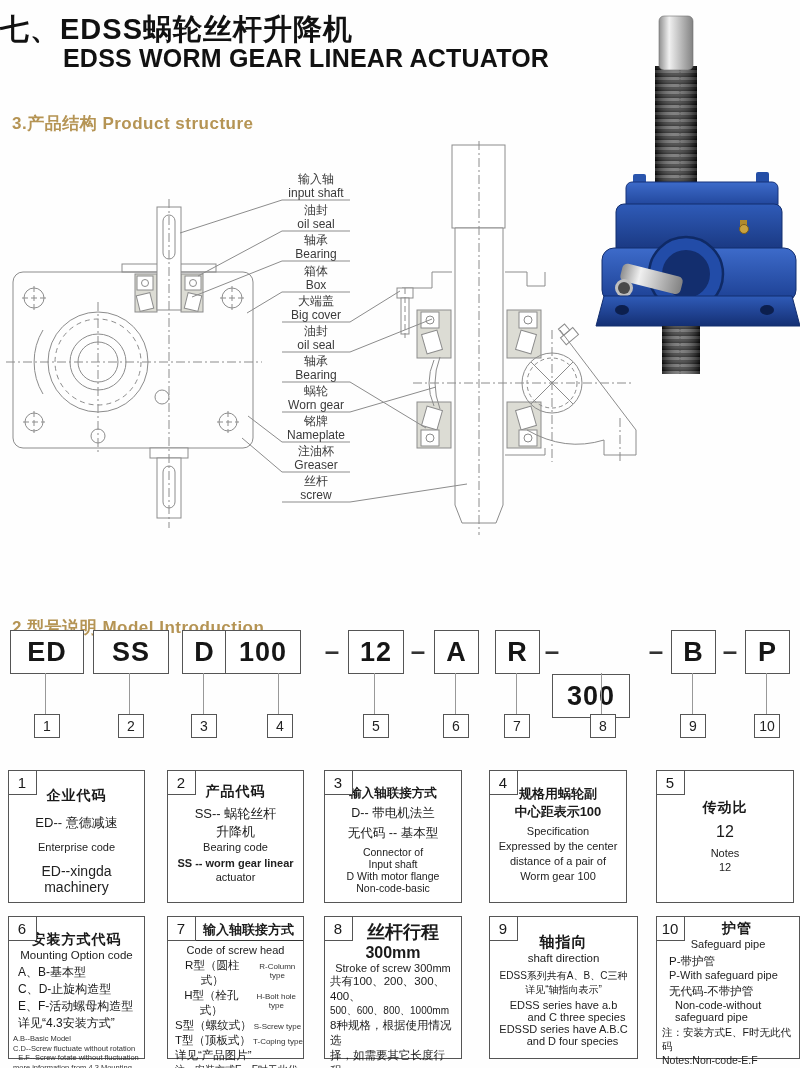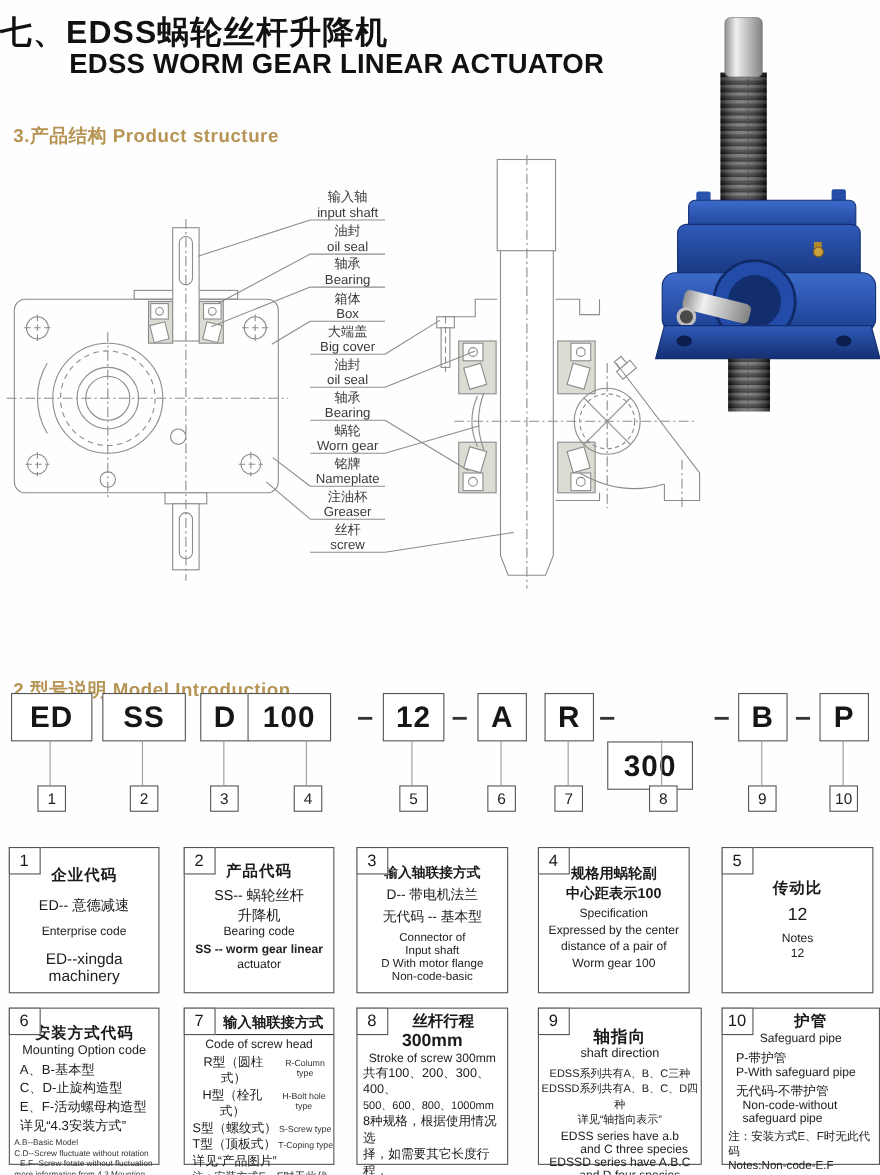--- a/index.html
+++ b/index.html
@@ -369,36 +369,35 @@
       <span class="b7zh">T型（顶板式）</span>
       <span class="b7en">T-Coping type</span>
     </div>
   <div class="zh lft" style="padding-left:7px;font-size:11.5px;">详见“产品图片”</div>
   <div class="zh lft" style="padding-left:7px;font-size:10px;">注：安装方式E、F时无此代码</div>
 
 </div>
 
 <div class="xbox row2" style="left:324px;width:136px;">
   <div class="xnum">8</div>
-  <div style="margin-top:3px;margin-left:20px;font-size:14px;font-weight:bold;">丝杆行程</div>
+  <div style="margin-top:3px;margin-left:20px;font-size:18px;font-weight:bold;">丝杆行程</div>
   <div style="font-size:16px;font-weight:bold;">300mm</div>
   <div class="en">Stroke of screw 300mm</div>
   <div class="zh lft" style="padding-left:5px;font-size:11.5px;">共有100、200、300、400、</div>
   <div class="zh lft" style="padding-left:5px;font-size:10px;">500、600、800、1000mm</div>
   <div class="zh lft" style="padding-left:5px;font-size:11.5px;">8种规格，根据使用情况选</div>
   <div class="zh lft" style="padding-left:5px;font-size:11.5px;">择，如需要其它长度行程，</div>
 
 </div>
 
 <div class="xbox row2" style="left:489px;width:147px;">
   <div class="xnum">9</div>
   <div class="zht" style="margin-top:16px;font-size:15px;">轴指向</div>
   <div class="en" style="font-size:11.5px;">shaft direction</div>
   <div class="zh" style="margin-top:5px;font-size:10px;">EDSS系列共有A、B、C三种</div>
-  <div class="zh" style="font-size:10px;">EDSSD系列共有A、B、C、D四种</div>
   <div class="zh" style="font-size:10px;">详见“轴指向表示”</div>
   <div class="en" style="margin-top:2px;">EDSS series have a.b</div>
   <div class="en" style="padding-left:26px;">and C three species</div>
   <div class="en">EDSSD series have A.B.C</div>
   <div class="en" style="padding-left:18px;">and D four species</div>
 </div>
 
 <div class="xbox row2" style="left:656px;width:142px;">
   <div class="xnum">10</div>
   <div class="zht" style="margin-top:3px;margin-left:18px;">护管</div>

